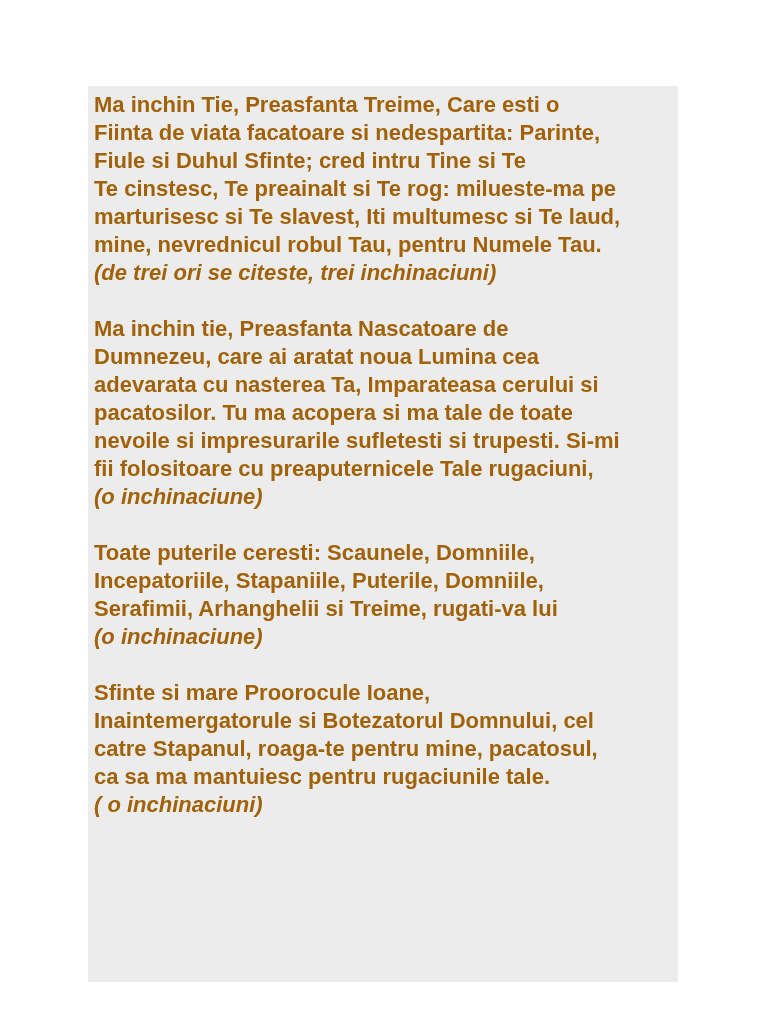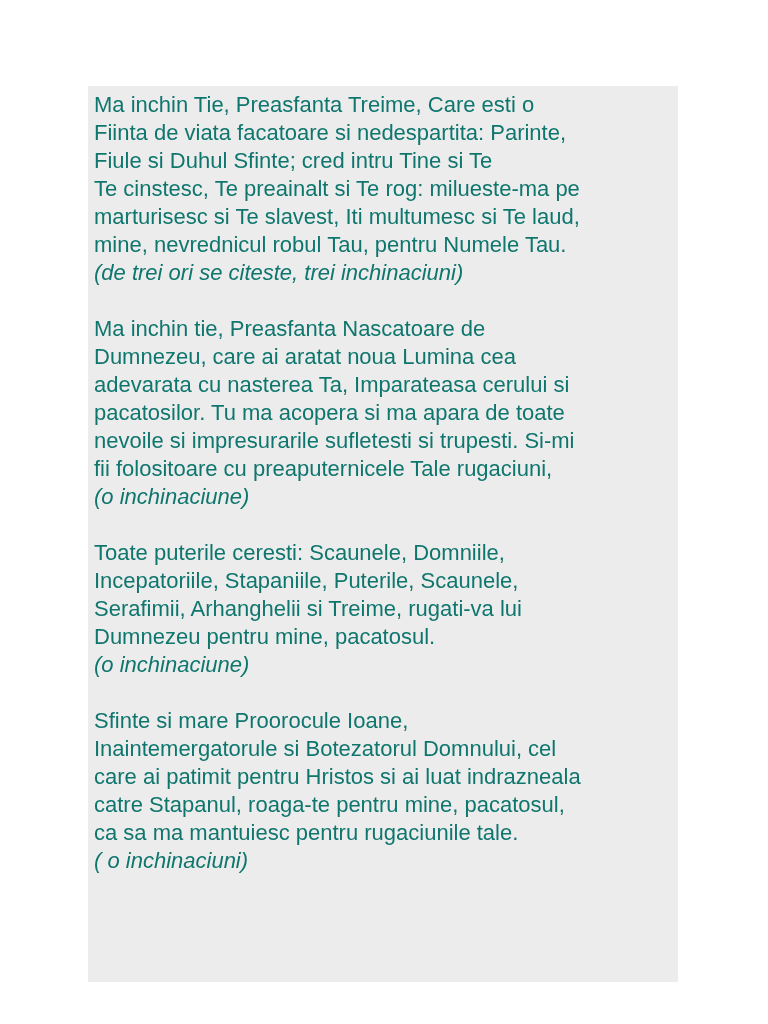--- a/index.html
+++ b/index.html
@@ -19,23 +19,24 @@
   }
   .doc-page {
     position: absolute;
     left: 88px;
     top: 86px;
     width: 590px;
     height: 896px;
     box-sizing: border-box;
     background: #ececec;
     padding: 5px 6px 18px 6px;
-    color: #0f766e;
+    color: #a16207;
     font-size: 22px;
     line-height: 28px;
+    font-weight: bold;
   }
   .para {
     margin: 0 0 28px 0;
   }
   .para:last-child {
     margin-bottom: 0;
   }
   .para-lines div {
     white-space: pre;
   }
@@ -59,42 +60,40 @@
           <div>mine, nevrednicul robul Tau, pentru Numele Tau.</div>
         </div>
       <div class="rubric-note">(de trei ori se citeste, trei inchinaciuni)</div>
     </div>
 
     <div class="para">
       <div class="para-lines">
           <div>Ma inchin tie, Preasfanta Nascatoare de</div>
           <div>Dumnezeu, care ai aratat noua Lumina cea</div>
           <div>adevarata cu nasterea Ta, Imparateasa cerului si</div>
-          <div>pacatosilor. Tu ma acopera si ma apara de toate</div>
+          <div>pacatosilor. Tu ma acopera si ma tale de toate</div>
           <div>nevoile si impresurarile sufletesti si trupesti. Si-mi</div>
           <div>fii folositoare cu preaputernicele Tale rugaciuni,</div>
         </div>
       <div class="rubric-note">(o inchinaciune)</div>
     </div>
 
     <div class="para">
       <div class="para-lines">
           <div>Toate puterile ceresti: Scaunele, Domniile,</div>
-          <div>Incepatoriile, Stapaniile, Puterile, Scaunele,</div>
+          <div>Incepatoriile, Stapaniile, Puterile, Domniile,</div>
           <div>Serafimii, Arhanghelii si Treime, rugati-va lui</div>
-          <div>Dumnezeu pentru mine, pacatosul.</div>
         </div>
       <div class="rubric-note">(o inchinaciune)</div>
     </div>
 
     <div class="para">
       <div class="para-lines">
           <div>Sfinte si mare Proorocule Ioane,</div>
           <div>Inaintemergatorule si Botezatorul Domnului, cel</div>
-          <div>care ai patimit pentru Hristos si ai luat indrazneala</div>
           <div>catre Stapanul, roaga-te pentru mine, pacatosul,</div>
           <div>ca sa ma mantuiesc pentru rugaciunile tale.</div>
         </div>
       <div class="rubric-note">( o inchinaciuni)</div>
     </div>
 
   </div>
 </div>
 
 </body></html>

